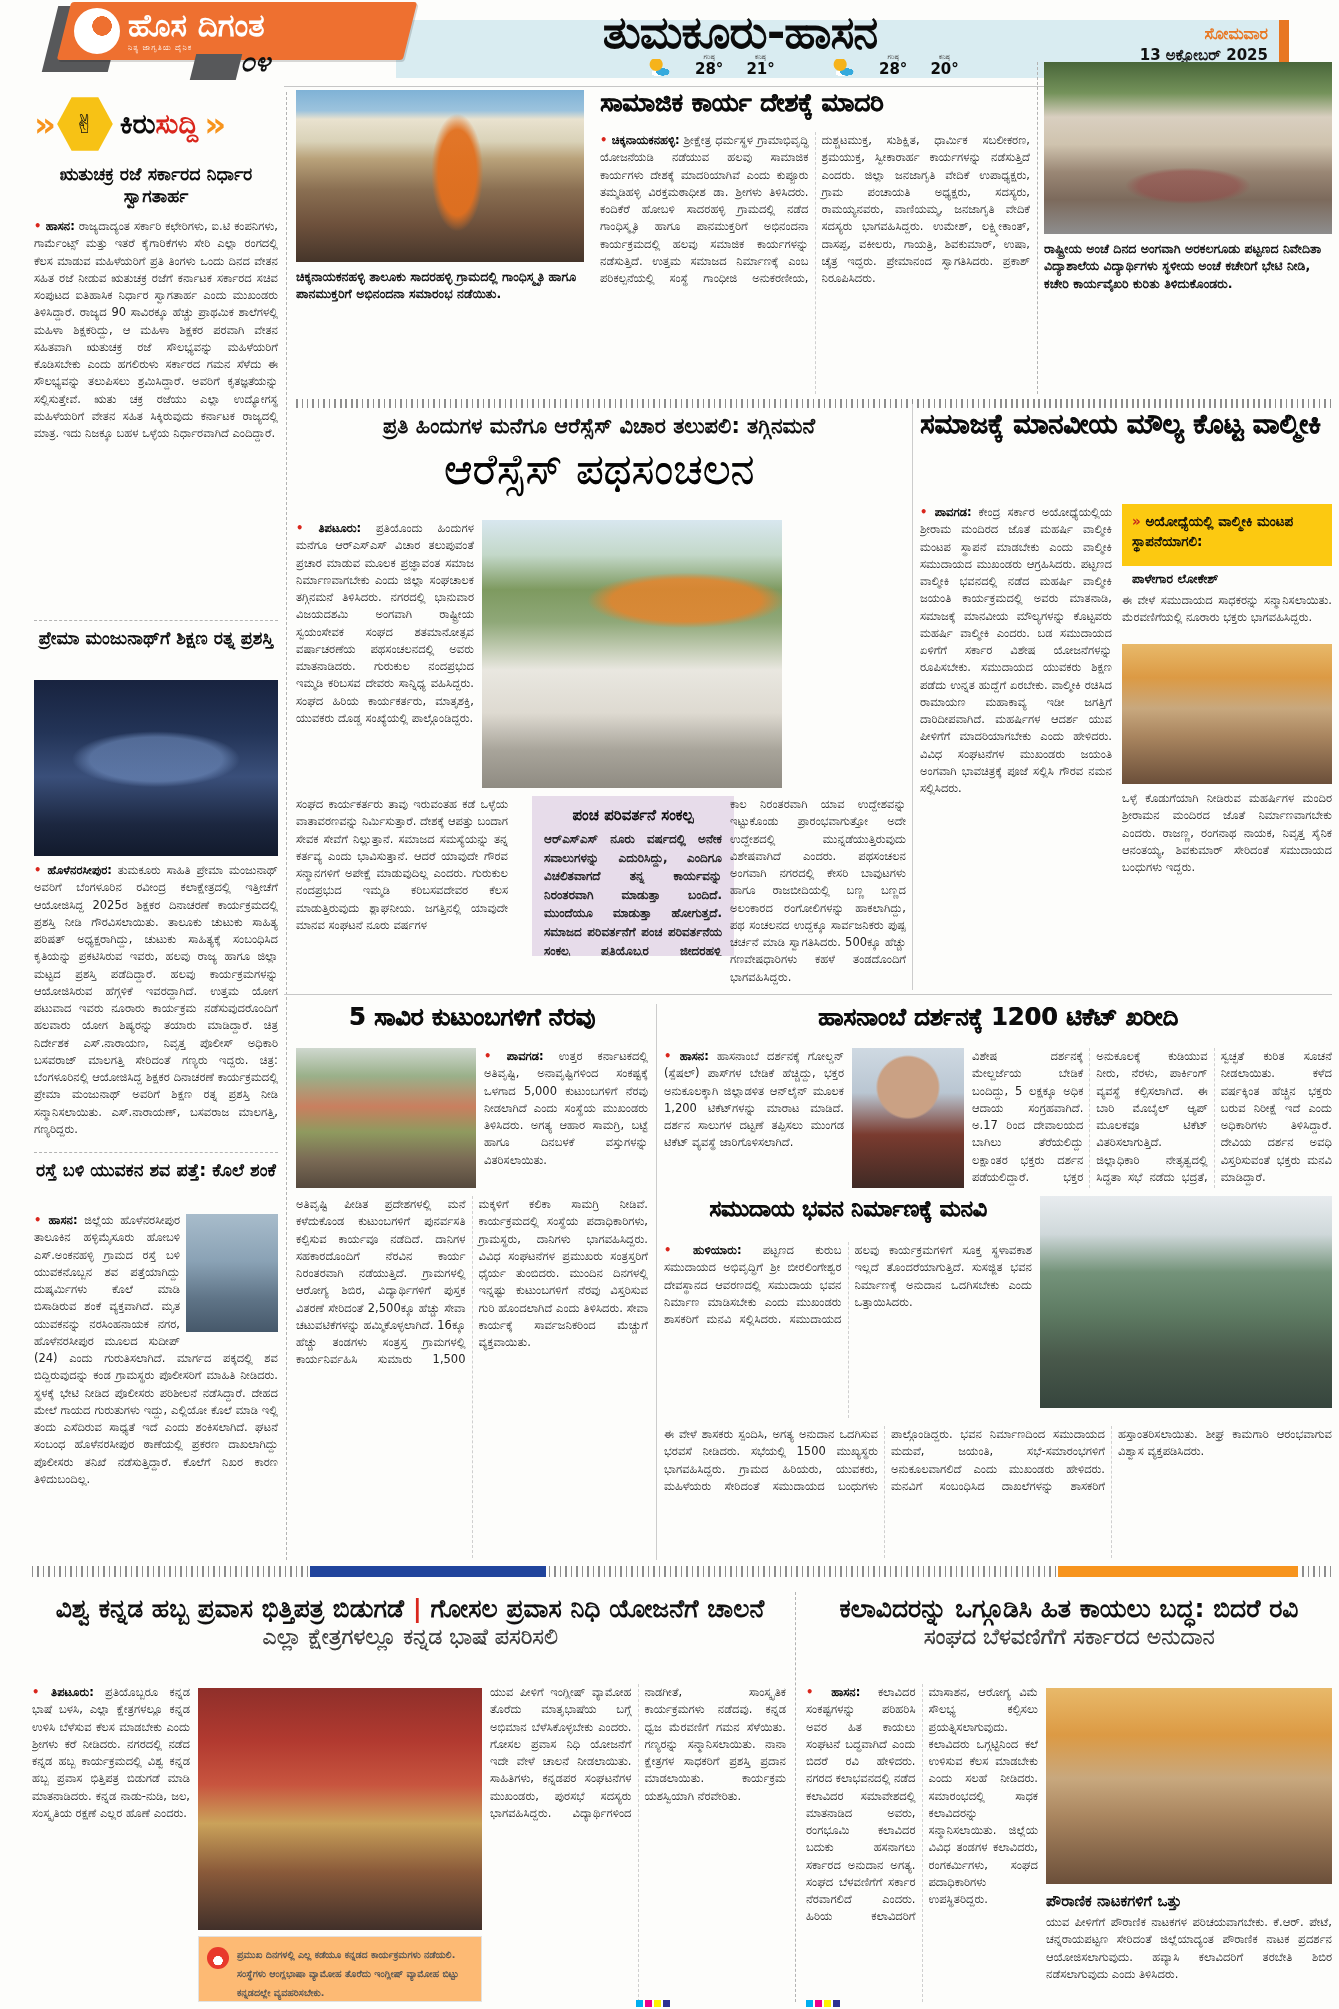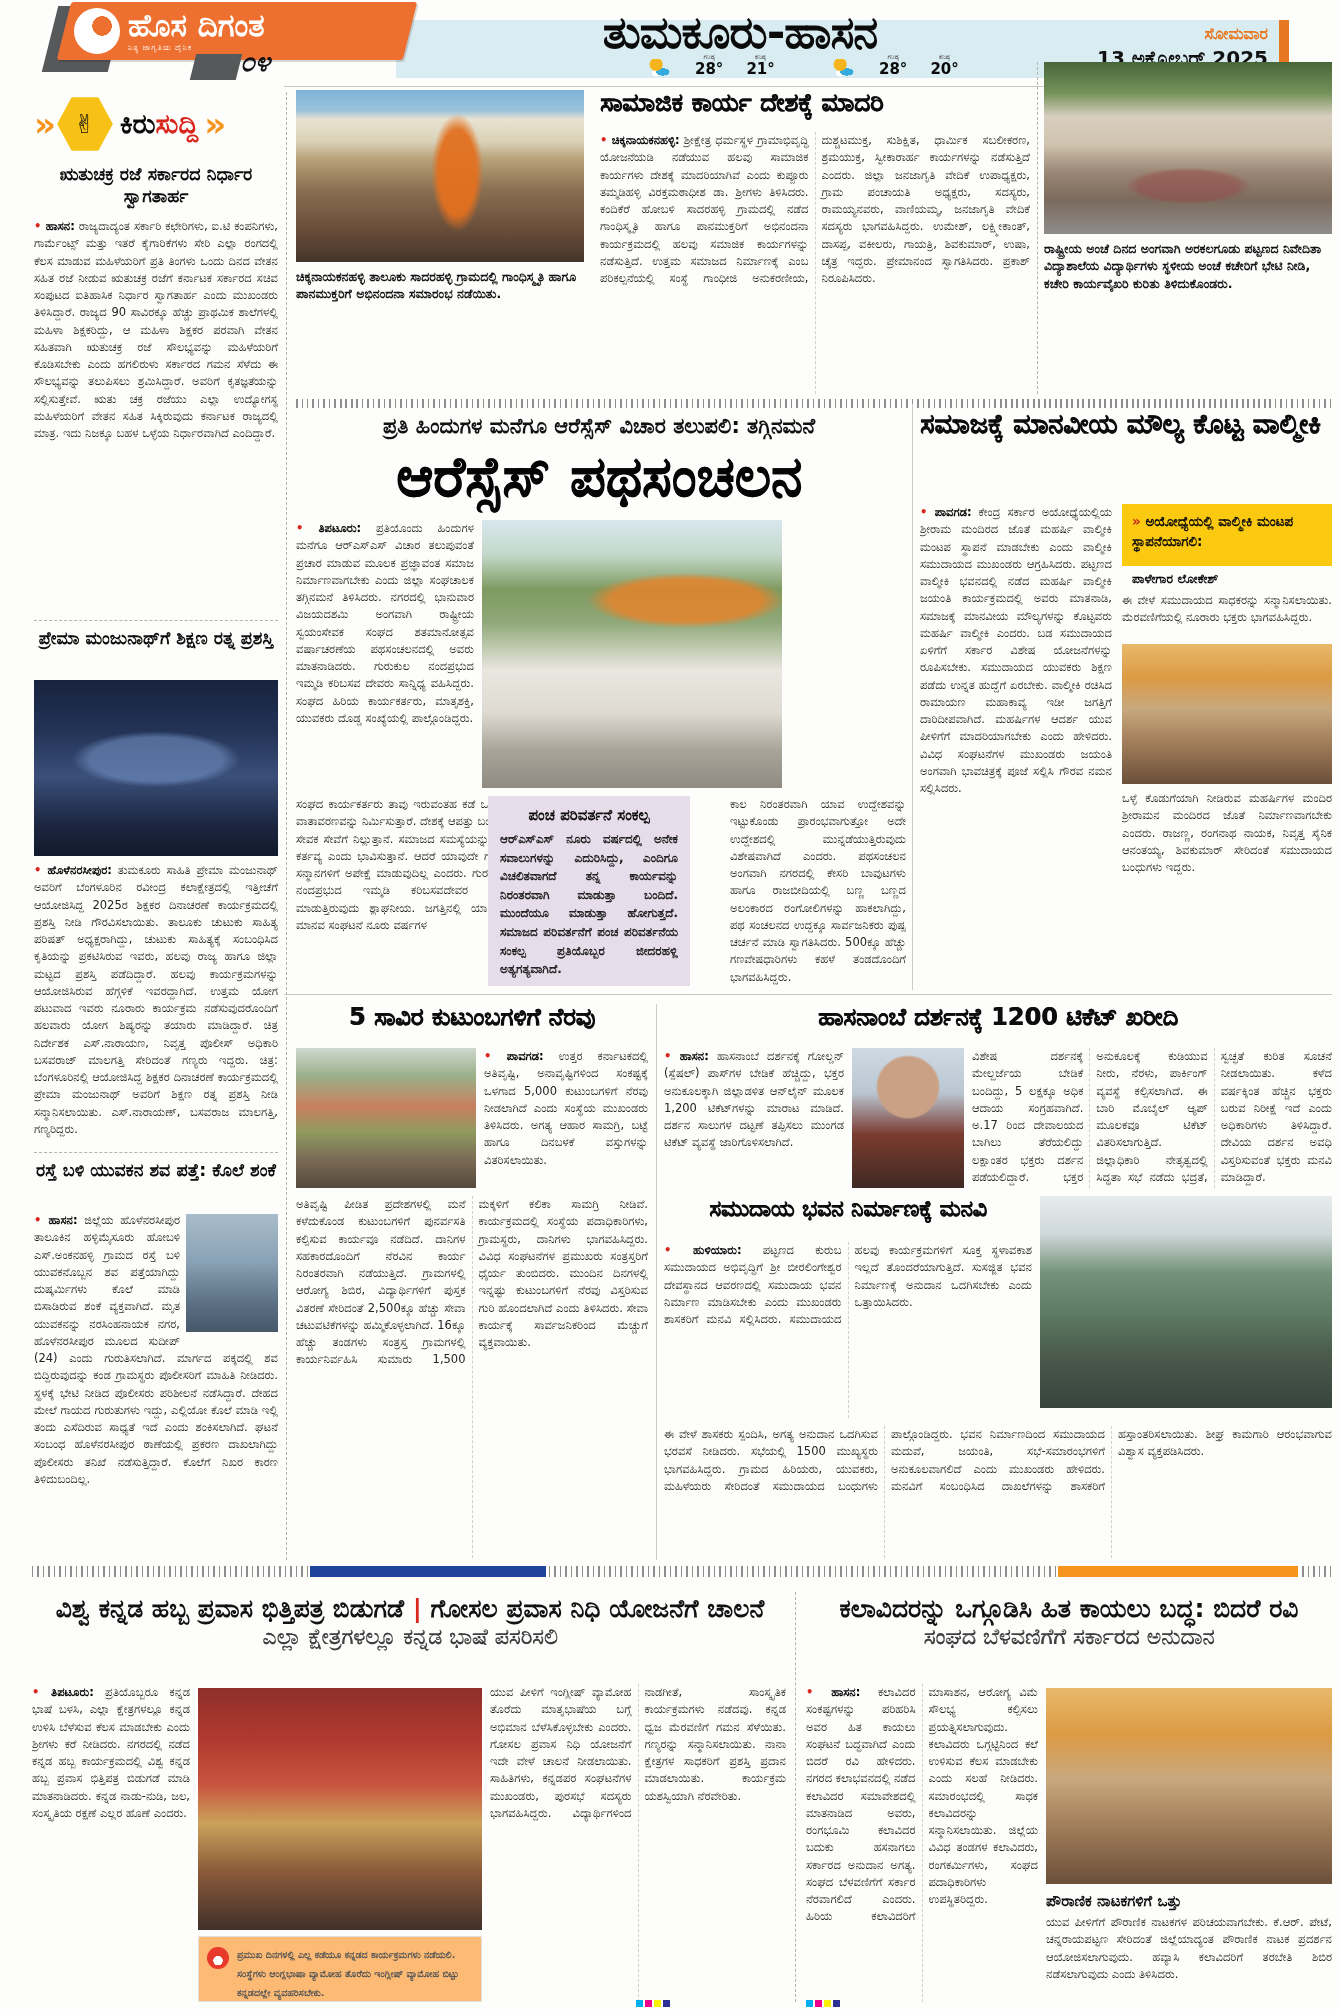--- a/index.html
+++ b/index.html
@@ -13,21 +13,21 @@
   .skew{transform:skewX(-14deg);}
   .mast-orange{background:#ee7030;border-radius:3px;box-shadow:2px 2px 0 rgba(0,0,0,.15);}
   .mast-gray{background:#57585a;}
   .mast-inner{transform:skewX(14deg);display:flex;align-items:center;gap:8px;padding:4px 10px;height:100%;box-sizing:border-box;}
   .logo-circ{width:42px;height:42px;border-radius:50%;background:radial-gradient(circle at 62% 38%,#ee7030 0 26%,#fff 27% 100%);border:2px solid #fff;flex:0 0 auto;}
   .mast-title{color:#fff;font-size:31px;font-weight:bold;line-height:1;}
   .mast-tag{color:#fff;font-size:7.5px;letter-spacing:1px;margin-top:2px;}
   .pagenum{font-size:27px;font-weight:bold;font-style:italic;color:#111;}
   .edition{font-size:45px;font-weight:bold;color:#0b0b0b;letter-spacing:-1px;}
   .weekday{color:#e87722;font-weight:bold;font-size:16px;text-align:right;}
-  .hdate{color:#111;font-weight:bold;font-size:20px;text-align:right;}
+  .hdate{color:#111;font-weight:bold;font-size:15px;text-align:right;}
   .hcity{color:#222;font-size:13px;text-align:right;}
   .weather{display:flex;align-items:flex-end;gap:23px;}
   .wicon{width:24px;height:18px;position:relative;flex:0 0 auto;
      background:radial-gradient(circle at 34% 30%,#f6b31b 0 6px,transparent 7px),
                 radial-gradient(ellipse 11px 6px at 62% 72%,#35aadd 0 60%,transparent 61%),
                 radial-gradient(ellipse 9px 5px at 38% 78%,#fff 0 60%,transparent 61%);}
   .wtemp{display:inline-flex;flex-direction:column;align-items:center;line-height:1;}
   .wlabel{font-size:6.5px;color:#444;margin-bottom:1px;}
   .wval{font-size:15px;font-weight:bold;color:#0b0b0b;}
   
@@ -44,21 +44,21 @@
   .dl{font-weight:bold;color:#000;}
   .dl::before{content:"• ";color:#d9261c;}
   .cols2{column-count:2;column-gap:13px;column-rule:1px dashed #cfcfcf;}
   .cols3{column-count:3;column-gap:13px;column-rule:1px dashed #cfcfcf;}
   .cap{font-size:12.5px;font-weight:bold;line-height:1.38;color:#111;overflow:hidden;}
   .h-sm{font-size:17.5px;font-weight:bold;line-height:1.25;color:#0d0d0d;}
   .h-md{font-size:24px;font-weight:bold;color:#0d0d0d;line-height:1.15;}
   .h-art{font-size:25px;font-weight:bold;color:#0d0d0d;}
   .h-val{font-size:27px;font-weight:bold;line-height:1.3;color:#0d0d0d;}
   .kick{font-size:25px;font-weight:bold;color:#111;}
-  .h-big{font-size:56px;font-weight:bold;color:#050505;letter-spacing:0;}
+  .h-big{font-size:43px;font-weight:normal;color:#050505;letter-spacing:0;}
   .h-bot{font-size:22px;font-weight:normal;color:#404040;}
   .subhead{font-size:15px;font-weight:bold;color:#0d0d0d;}
   
   .badge{display:flex;align-items:center;gap:6px;}
   .chev{color:#f7941d;font-size:34px;font-weight:bold;letter-spacing:-6px;line-height:1;}
   .hex{width:58px;height:58px;background:#f7c215;clip-path:polygon(27% 4%,73% 4%,98% 50%,73% 96%,27% 96%,2% 50%);
        display:flex;align-items:center;justify-content:center;font-size:26px;color:#111;flex:0 0 auto;}
   .k-black{font-size:27px;font-weight:bold;color:#0b0b0b;}
   .k-red{font-size:27px;font-weight:bold;color:#d9261c;}
   
@@ -189,21 +189,21 @@
   <div class="abs h-big xb center" style="left:290px;top:444px;width:618px;">ಆರೆಸ್ಸೆಸ್ ಪಥಸಂಚಲನ</div>
 
   <div class="abs body-txt" style="left:296px;top:520px;width:178px;height:268px;">
     <p><b class="dl">ತಿಪಟೂರು:</b> <span>ಪ್ರತಿಯೊಂದು ಹಿಂದುಗಳ ಮನೆಗೂ ಆರ್‌ಎಸ್‌ಎಸ್ ವಿಚಾರ ತಲುಪುವಂತೆ ಪ್ರಚಾರ ಮಾಡುವ ಮೂಲಕ ಪ್ರಜ್ಞಾವಂತ ಸಮಾಜ ನಿರ್ಮಾಣವಾಗಬೇಕು ಎಂದು ಜಿಲ್ಲಾ ಸಂಘಚಾಲಕ ತಗ್ಗಿನಮನೆ ತಿಳಿಸಿದರು. ನಗರದಲ್ಲಿ ಭಾನುವಾರ ವಿಜಯದಶಮಿ ಅಂಗವಾಗಿ ರಾಷ್ಟ್ರೀಯ ಸ್ವಯಂಸೇವಕ ಸಂಘದ ಶತಮಾನೋತ್ಸವ ವರ್ಷಾಚರಣೆಯ ಪಥಸಂಚಲನದಲ್ಲಿ ಅವರು ಮಾತನಾಡಿದರು. ಗುರುಕುಲ ನಂದಪ್ರಭುದ ಇಮ್ಮಡಿ ಕರಿಬಸವ ದೇವರು ಸಾನ್ನಿಧ್ಯ ವಹಿಸಿದ್ದರು. ಸಂಘದ ಹಿರಿಯ ಕಾರ್ಯಕರ್ತರು, ಮಾತೃಶಕ್ತಿ, ಯುವಕರು ದೊಡ್ಡ ಸಂಖ್ಯೆಯಲ್ಲಿ ಪಾಲ್ಗೊಂಡಿದ್ದರು.</span></p>
   </div>
   <div class="abs photo ph-march" style="left:482px;top:520px;width:300px;height:268px;"></div>
 
   <div class="abs body-txt" style="left:296px;top:796px;width:212px;height:190px;">
     <p><span>ಸಂಘದ ಕಾರ್ಯಕರ್ತರು ತಾವು ಇರುವಂತಹ ಕಡೆ ಒಳ್ಳೆಯ ವಾತಾವರಣವನ್ನು ನಿರ್ಮಿಸುತ್ತಾರೆ. ದೇಶಕ್ಕೆ ಆಪತ್ತು ಬಂದಾಗ ಸೇವಕ ಸೇವೆಗೆ ನಿಲ್ಲುತ್ತಾನೆ. ಸಮಾಜದ ಸಮಸ್ಯೆಯನ್ನು ತನ್ನ ಕರ್ತವ್ಯ ಎಂದು ಭಾವಿಸುತ್ತಾನೆ. ಆದರೆ ಯಾವುದೇ ಗೌರವ ಸನ್ಮಾನಗಳಿಗೆ ಅಪೇಕ್ಷೆ ಮಾಡುವುದಿಲ್ಲ ಎಂದರು. ಗುರುಕುಲ ನಂದಪ್ರಭುದ ಇಮ್ಮಡಿ ಕರಿಬಸವದೇವರ ಕೆಲಸ ಮಾಡುತ್ತಿರುವುದು ಶ್ಲಾಘನೀಯ. ಜಗತ್ತಿನಲ್ಲಿ ಯಾವುದೇ ಮಾನವ ಸಂಘಟನೆ ನೂರು ವರ್ಷಗಳ</span></p>
   </div>
-  <div class="abs lavbox" style="left:488px;top:796px;width:202px;height:190px;">
+  <div class="abs lavbox" style="left:532px;top:796px;width:202px;height:160px;">
     <div class="bt">ಪಂಚ ಪರಿವರ್ತನೆ ಸಂಕಲ್ಪ</div>
     <div class="bb">ಆರ್‌ಎಸ್‌ಎಸ್ ನೂರು ವರ್ಷದಲ್ಲಿ ಅನೇಕ ಸವಾಲುಗಳನ್ನು ಎದುರಿಸಿದ್ದು, ಎಂದಿಗೂ ವಿಚಲಿತವಾಗದೆ ತನ್ನ ಕಾರ್ಯವನ್ನು ನಿರಂತರವಾಗಿ ಮಾಡುತ್ತಾ ಬಂದಿದೆ. ಮುಂದೆಯೂ ಮಾಡುತ್ತಾ ಹೋಗುತ್ತದೆ. ಸಮಾಜದ ಪರಿವರ್ತನೆಗೆ ಪಂಚ ಪರಿವರ್ತನೆಯ ಸಂಕಲ್ಪ ಪ್ರತಿಯೊಬ್ಬರ ಜೀದರಹಳ್ಲಿ ಅತ್ಯಗತ್ಯವಾಗಿದೆ.</div>
   </div>
   <div class="abs body-txt" style="left:730px;top:796px;width:176px;height:190px;">
     <p><span>ಕಾಲ ನಿರಂತರವಾಗಿ ಯಾವ ಉದ್ದೇಶವನ್ನು ಇಟ್ಟುಕೊಂಡು ಪ್ರಾರಂಭವಾಗುತ್ತೋ ಅದೇ ಉದ್ದೇಶದಲ್ಲಿ ಮುನ್ನಡೆಯುತ್ತಿರುವುದು ವಿಶೇಷವಾಗಿದೆ ಎಂದರು. ಪಥಸಂಚಲನ ಅಂಗವಾಗಿ ನಗರದಲ್ಲಿ ಕೇಸರಿ ಬಾವುಟಗಳು ಹಾಗೂ ರಾಜಬೀದಿಯಲ್ಲಿ ಬಣ್ಣ ಬಣ್ಣದ ಅಲಂಕಾರದ ರಂಗೋಲಿಗಳನ್ನು ಹಾಕಲಾಗಿದ್ದು, ಪಥ ಸಂಚಲನದ ಉದ್ದಕ್ಕೂ ಸಾರ್ವಜನಿಕರು ಪುಷ್ಪ ಚರ್ಚನೆ ಮಾಡಿ ಸ್ವಾಗತಿಸಿದರು. 500ಕ್ಕೂ ಹೆಚ್ಚು ಗಣವೇಷಧಾರಿಗಳು ಕಹಳೆ ತಂಡದೊಂದಿಗೆ ಭಾಗವಹಿಸಿದ್ದರು.</span></p>
   </div>
 
   <div class="abs solid-v" style="left:912px;top:404px;width:0;height:586px;"></div>
 
   <div class="abs h-val xb" style="left:920px;top:406px;width:412px;height:90px;overflow:hidden;">ಸಮಾಜಕ್ಕೆ ಮಾನವೀಯ ಮೌಲ್ಯ ಕೊಟ್ಟ ವಾಲ್ಮೀಕಿ</div>

